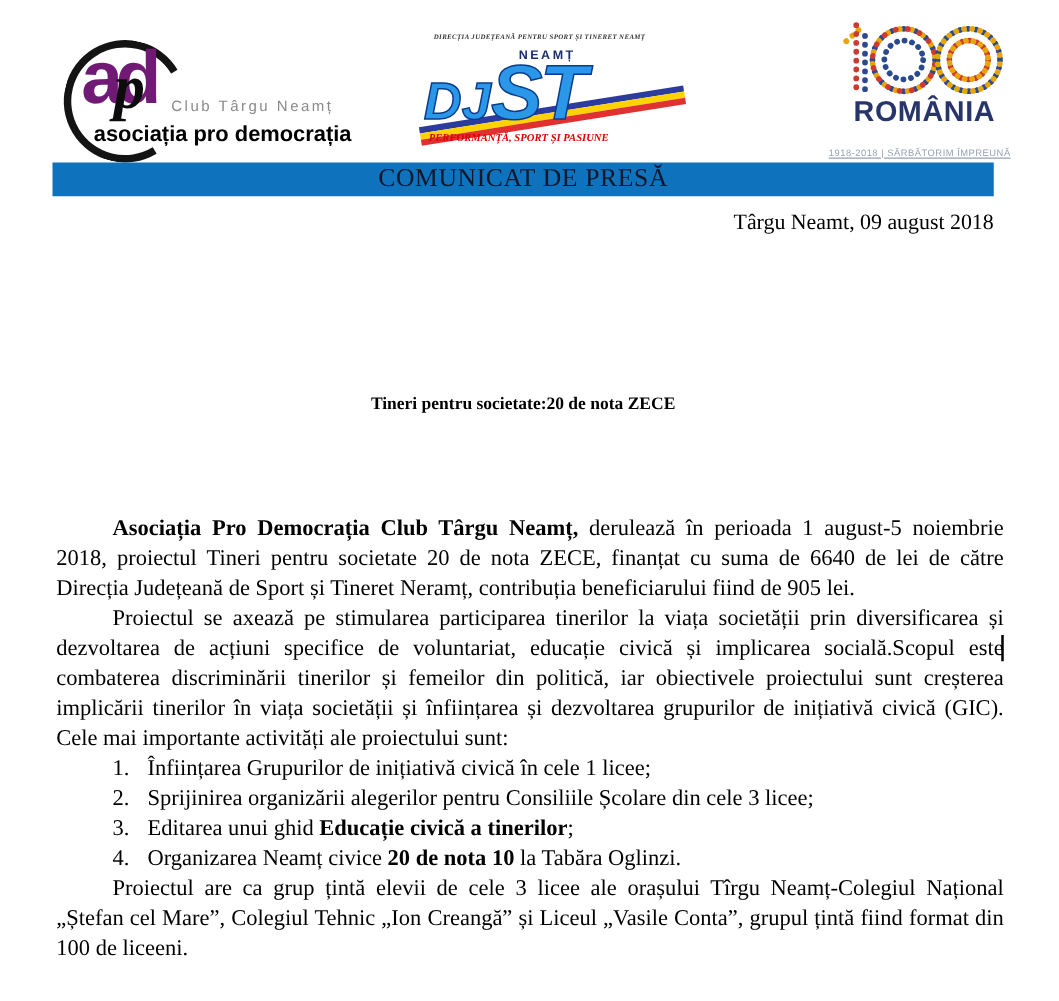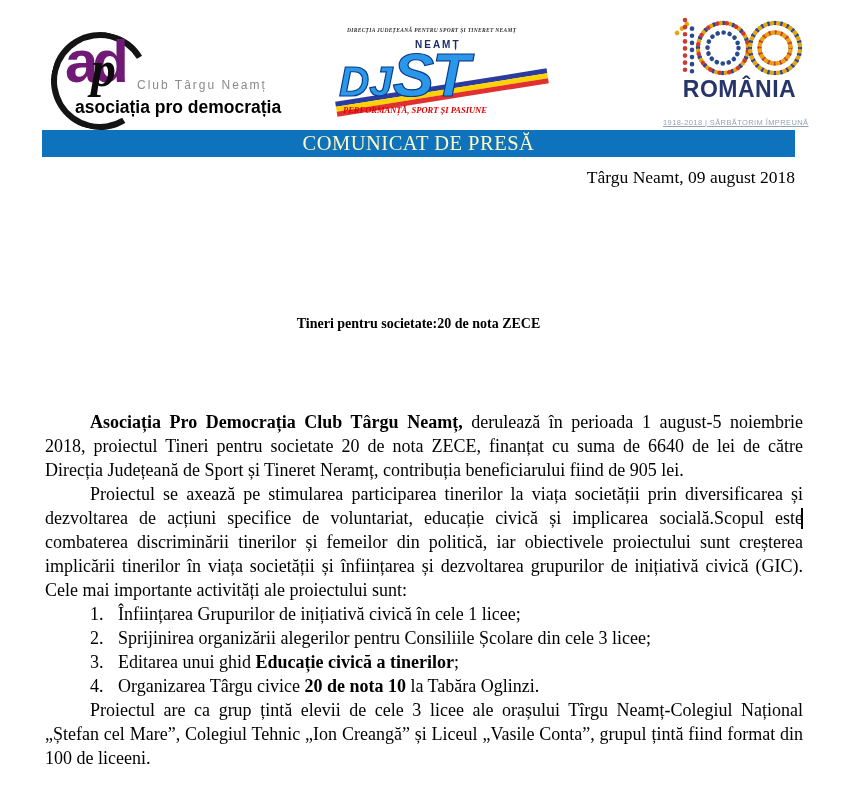--- a/index.html
+++ b/index.html
@@ -42,21 +42,21 @@
   .cent-svg{display:block;}
   .cent-romania{position:absolute;left:0;top:62px;width:135px;text-align:center;
                 font-family:"Liberation Sans",sans-serif;font-weight:bold;font-size:23px;
                 color:#27356B;letter-spacing:.5px;}
   .cent-sub{position:absolute;left:-9px;top:104px;width:153px;text-align:left;
             font-family:"Liberation Sans",sans-serif;font-size:7.5px;color:#97A0B4;
             letter-spacing:.4px;white-space:nowrap;text-decoration:underline;}
 
   
   .banner{position:absolute;left:42px;top:130px;width:753px;height:27px;background:#0E72BC;
-          color:#fef9c3;text-align:center;font-size:20.5px;line-height:27px;letter-spacing:.5px;}
+          color:#0f172a;text-align:center;font-size:20.5px;line-height:27px;letter-spacing:.5px;}
   .dateline{position:absolute;right:52px;top:167px;font-size:17.5px;}
   .title{position:absolute;left:42px;top:316px;width:753px;margin:0;text-align:center;
          font-size:14px;font-weight:bold;}
 
   
   .doc-body{position:absolute;left:45px;top:410px;width:758px;font-size:18px;
             line-height:24px;text-align:justify;}
   .para{margin:0;text-indent:45px;}
   .li-row{margin-left:45px;text-align:left;}
   .li-num{display:inline-block;width:28px;}
@@ -113,19 +113,19 @@
   <div class="dateline">Târgu Neamt, 09 august 2018</div>
   <h1 class="title">Tineri pentru societate:20 de nota ZECE</h1>
 
   <div class="doc-body">
     <p class="para"><b>Asociația Pro Democrația Club Târgu Neamț,</b><span> derulează în perioada 1 august-5 noiembrie 2018, proiectul Tineri pentru societate 20 de nota ZECE, finanțat cu suma de 6640 de lei de către Direcția Județeană de Sport și Tineret Neramț, contribuția beneficiarului fiind de 905 lei.</span></p>
     <p class="para">Proiectul se axează pe stimularea participarea tinerilor la viața societății prin diversificarea și dezvoltarea de acțiuni specifice de voluntariat, educație civică și implicarea socială.Scopul este combaterea discriminării tinerilor și femeilor din politică, iar obiectivele proiectului sunt creșterea implicării tinerilor în viața societății și înființarea și dezvoltarea grupurilor de inițiativă civică (GIC). Cele mai importante activități ale proiectului sunt:</p>
 
     <div class="li-row"><span class="li-num">1.</span><span>Înființarea Grupurilor de inițiativă civică în cele 1 licee;</span><b></b><span></span></div>
     <div class="li-row"><span class="li-num">2.</span><span>Sprijinirea organizării alegerilor pentru Consiliile Școlare din cele 3 licee;</span><b></b><span></span></div>
     <div class="li-row"><span class="li-num">3.</span><span>Editarea unui ghid </span><b>Educație civică a tinerilor</b><span>;</span></div>
-    <div class="li-row"><span class="li-num">4.</span><span>Organizarea Târgu civice </span><b>20 de nota 10</b><span> la Tabăra Oglinzi.</span></div>
+    <div class="li-row"><span class="li-num">4.</span><span>Organizarea Neamț civice </span><b>20 de nota 10</b><span> la Tabăra Oglinzi.</span></div>
 
     <p class="para">Proiectul are ca grup țintă elevii de cele 3 licee ale orașului Tîrgu Neamț-Colegiul Național „Ștefan cel Mare”, Colegiul Tehnic „Ion Creangă” și Liceul „Vasile Conta”, grupul țintă fiind format din 100 de liceeni.</p>
   </div>
 
   <div class="cursor"></div>
 </div>
 
 </body></html>

